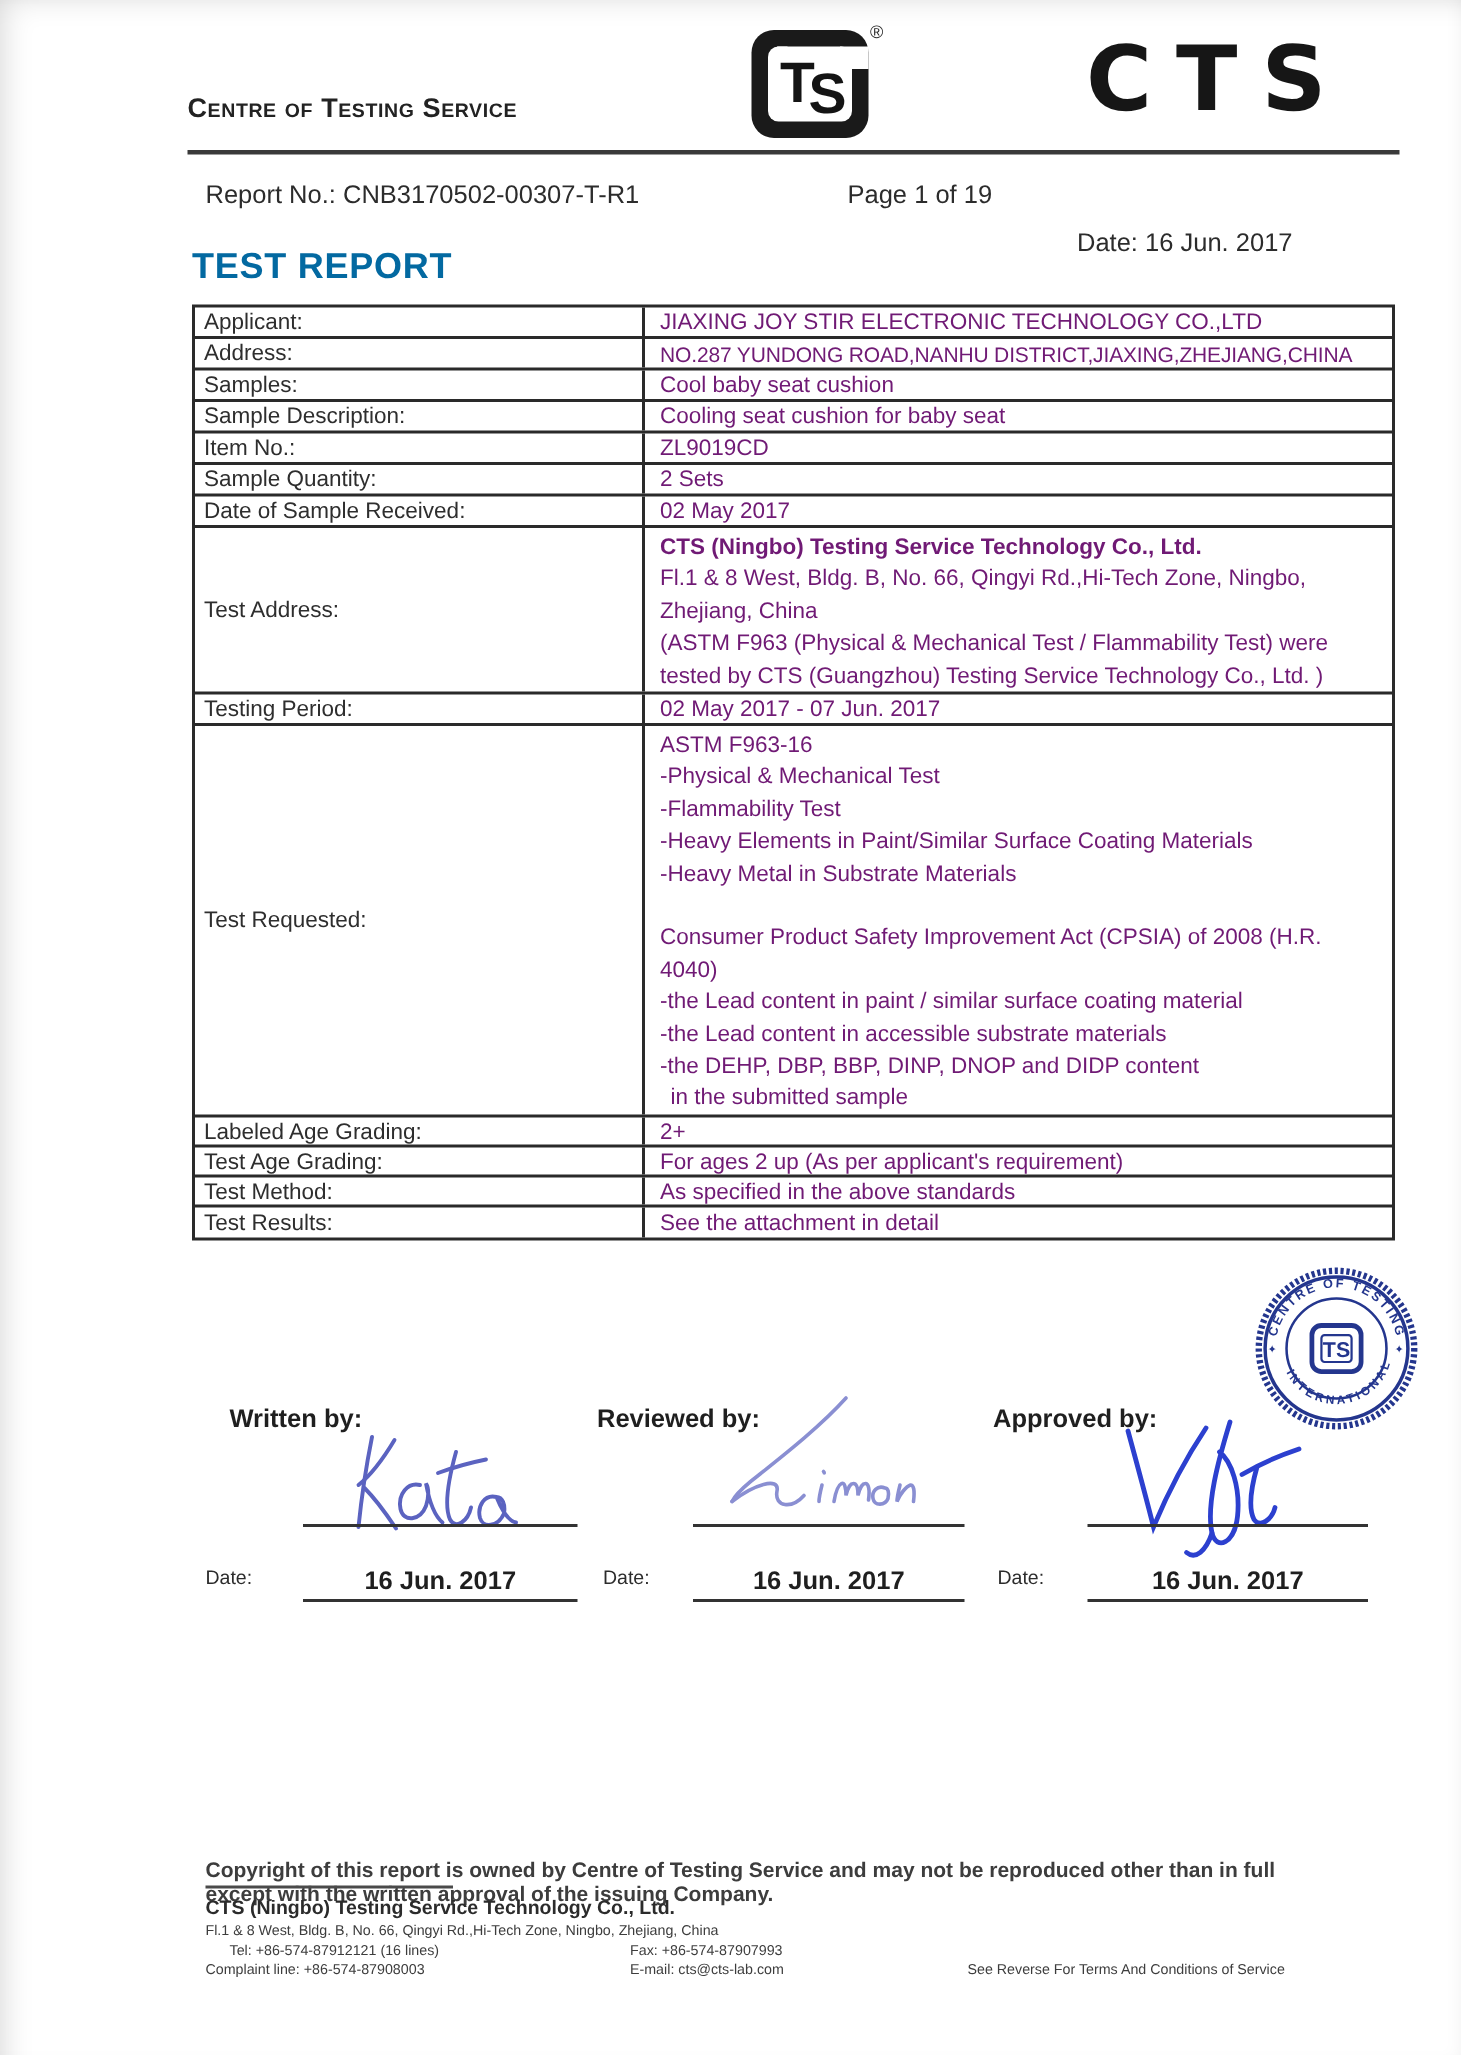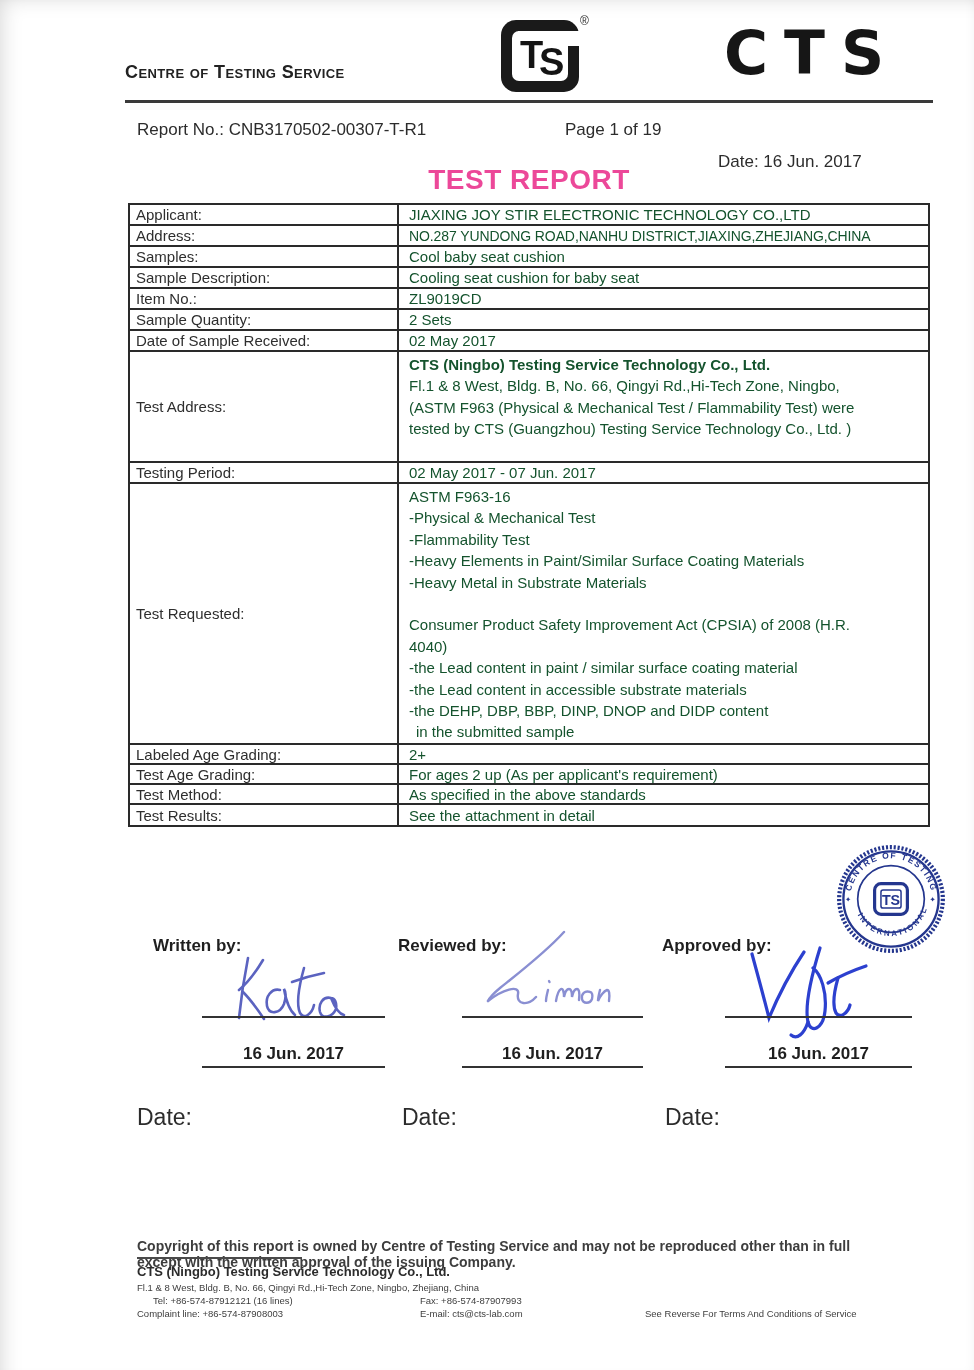--- a/index.html
+++ b/index.html
@@ -13,41 +13,41 @@
 
   
   .org-name { left:125px; top:62px; font-size:18px; font-weight:bold; font-variant:small-caps; letter-spacing:.4px; color:#222; }
   .brand { left:724px; top:18px; font-size:60px; font-weight:800; letter-spacing:16px; color:#161616; font-family:"DejaVu Sans", sans-serif;text-align:right; }
   .hdr-rule { left:125px; top:100px; width:808px; height:3px; background:#3a3a3a; }
   .rep-line { top:120px; font-size:17px; color:#2c2c2c; }
   .rep-no { left:137px; }
   .rep-page { left:565px; }
   .rep-date { left:718px;margin-top:32px; }
 
-  .doc-title { left:128px; top:164px; width:802px; text-align:center; font-size:28px; font-weight:bold; letter-spacing:.5px; color:#ec4899; }
+  .doc-title { left:128px; top:164px; width:802px; font-size:24px; font-weight:bold; letter-spacing:.5px; color:#0369a1; }
 
   
   .tbl { left:128px; top:203px; width:802px; border:2px solid #2a2a2a; font-size:15px; }
   .t-row { display:flex; height:21px; border-bottom:2px solid #2a2a2a; }
   .t-row.h-addr { height:111px; }
   .t-row.h-req { height:261px; }
   .t-row.sm { height:20px; }
   .t-row.last { border-bottom:none; }
-  .c-label { width:269px; border-right:2px solid #2a2a2a; padding:0 6px; display:flex; align-items:center; color:#2e2e2e; }
-  .c-val { flex:1; padding:0 10px; display:flex; align-items:center; white-space:nowrap; overflow:hidden; color:#14532d; }
+  .c-label { width:300px; border-right:2px solid #2a2a2a; padding:0 6px; display:flex; align-items:center; color:#2e2e2e; }
+  .c-val { flex:1; padding:0 10px; display:flex; align-items:center; white-space:nowrap; overflow:hidden; color:#701a75; }
   .c-val.block { display:block; padding-top:2px; white-space:normal; }
   .tight { font-size:14px; letter-spacing:-.1px; }
   .ml-line { min-height:21.4px; line-height:21.4px; white-space:pre-wrap; }
   .ml-line.bold { font-weight:bold; }
   .ml-line.indent { padding-left:7px; }
 
   
   .sig-label { top:936px; font-size:17px; font-weight:bold; color:#1f1f1f; }
   .sig-line { top:1016px; height:2px; background:#333; }
-  .date-label { top:1104px; font-size:23px; color:#2c2c2c;text-align:right; }
+  .date-label { top:1044px; font-size:13px; color:#2c2c2c;text-align:right; }
   .date-value { top:1044px; font-size:17px; font-weight:bold; text-align:center; color:#1f1f1f; }
   .date-line { top:1066px; height:2px; background:#333; }
   .sig-svg { pointer-events:none; }
 
   
   .f-copy { left:137px; top:1238px; width:745px; font-size:14px; color:#3d3d3d;font-weight:bold; }
   .f-shortline { left:137px; top:1257px; width:165px; height:2px; background:#4a4a4a; }
   .f-company { left:137px; top:1264px; font-size:13px; font-weight:bold; color:#2b2b2b; }
   .f-small { font-size:9.5px; color:#3d3d3d; }
   .f-addr { left:137px; top:1282px; }
@@ -113,20 +113,21 @@
     </div>
     <div class="t-row">
       <div class="c-label">Date of Sample Received:</div>
       <div class="c-val">02 May 2017</div>
     </div>
     <div class="t-row h-addr">
       <div class="c-label">Test Address:</div>
       <div class="c-val block">
         <div class="ml-line bold">CTS (Ningbo) Testing Service Technology Co., Ltd.</div>
         <div class="ml-line">Fl.1 &amp; 8 West, Bldg. B, No. 66, Qingyi Rd.,Hi-Tech Zone, Ningbo,</div>
+        <div class="ml-line">Zhejiang, China</div>
         <div class="ml-line">(ASTM F963 (Physical &amp; Mechanical Test / Flammability Test) were</div>
         <div class="ml-line">tested by CTS (Guangzhou) Testing Service Technology Co., Ltd. )</div>
       </div>
     </div>
     <div class="t-row">
       <div class="c-label">Testing Period:</div>
       <div class="c-val">02 May 2017 - 07 Jun. 2017</div>
     </div>
     <div class="t-row h-req">
       <div class="c-label">Test Requested:</div>

